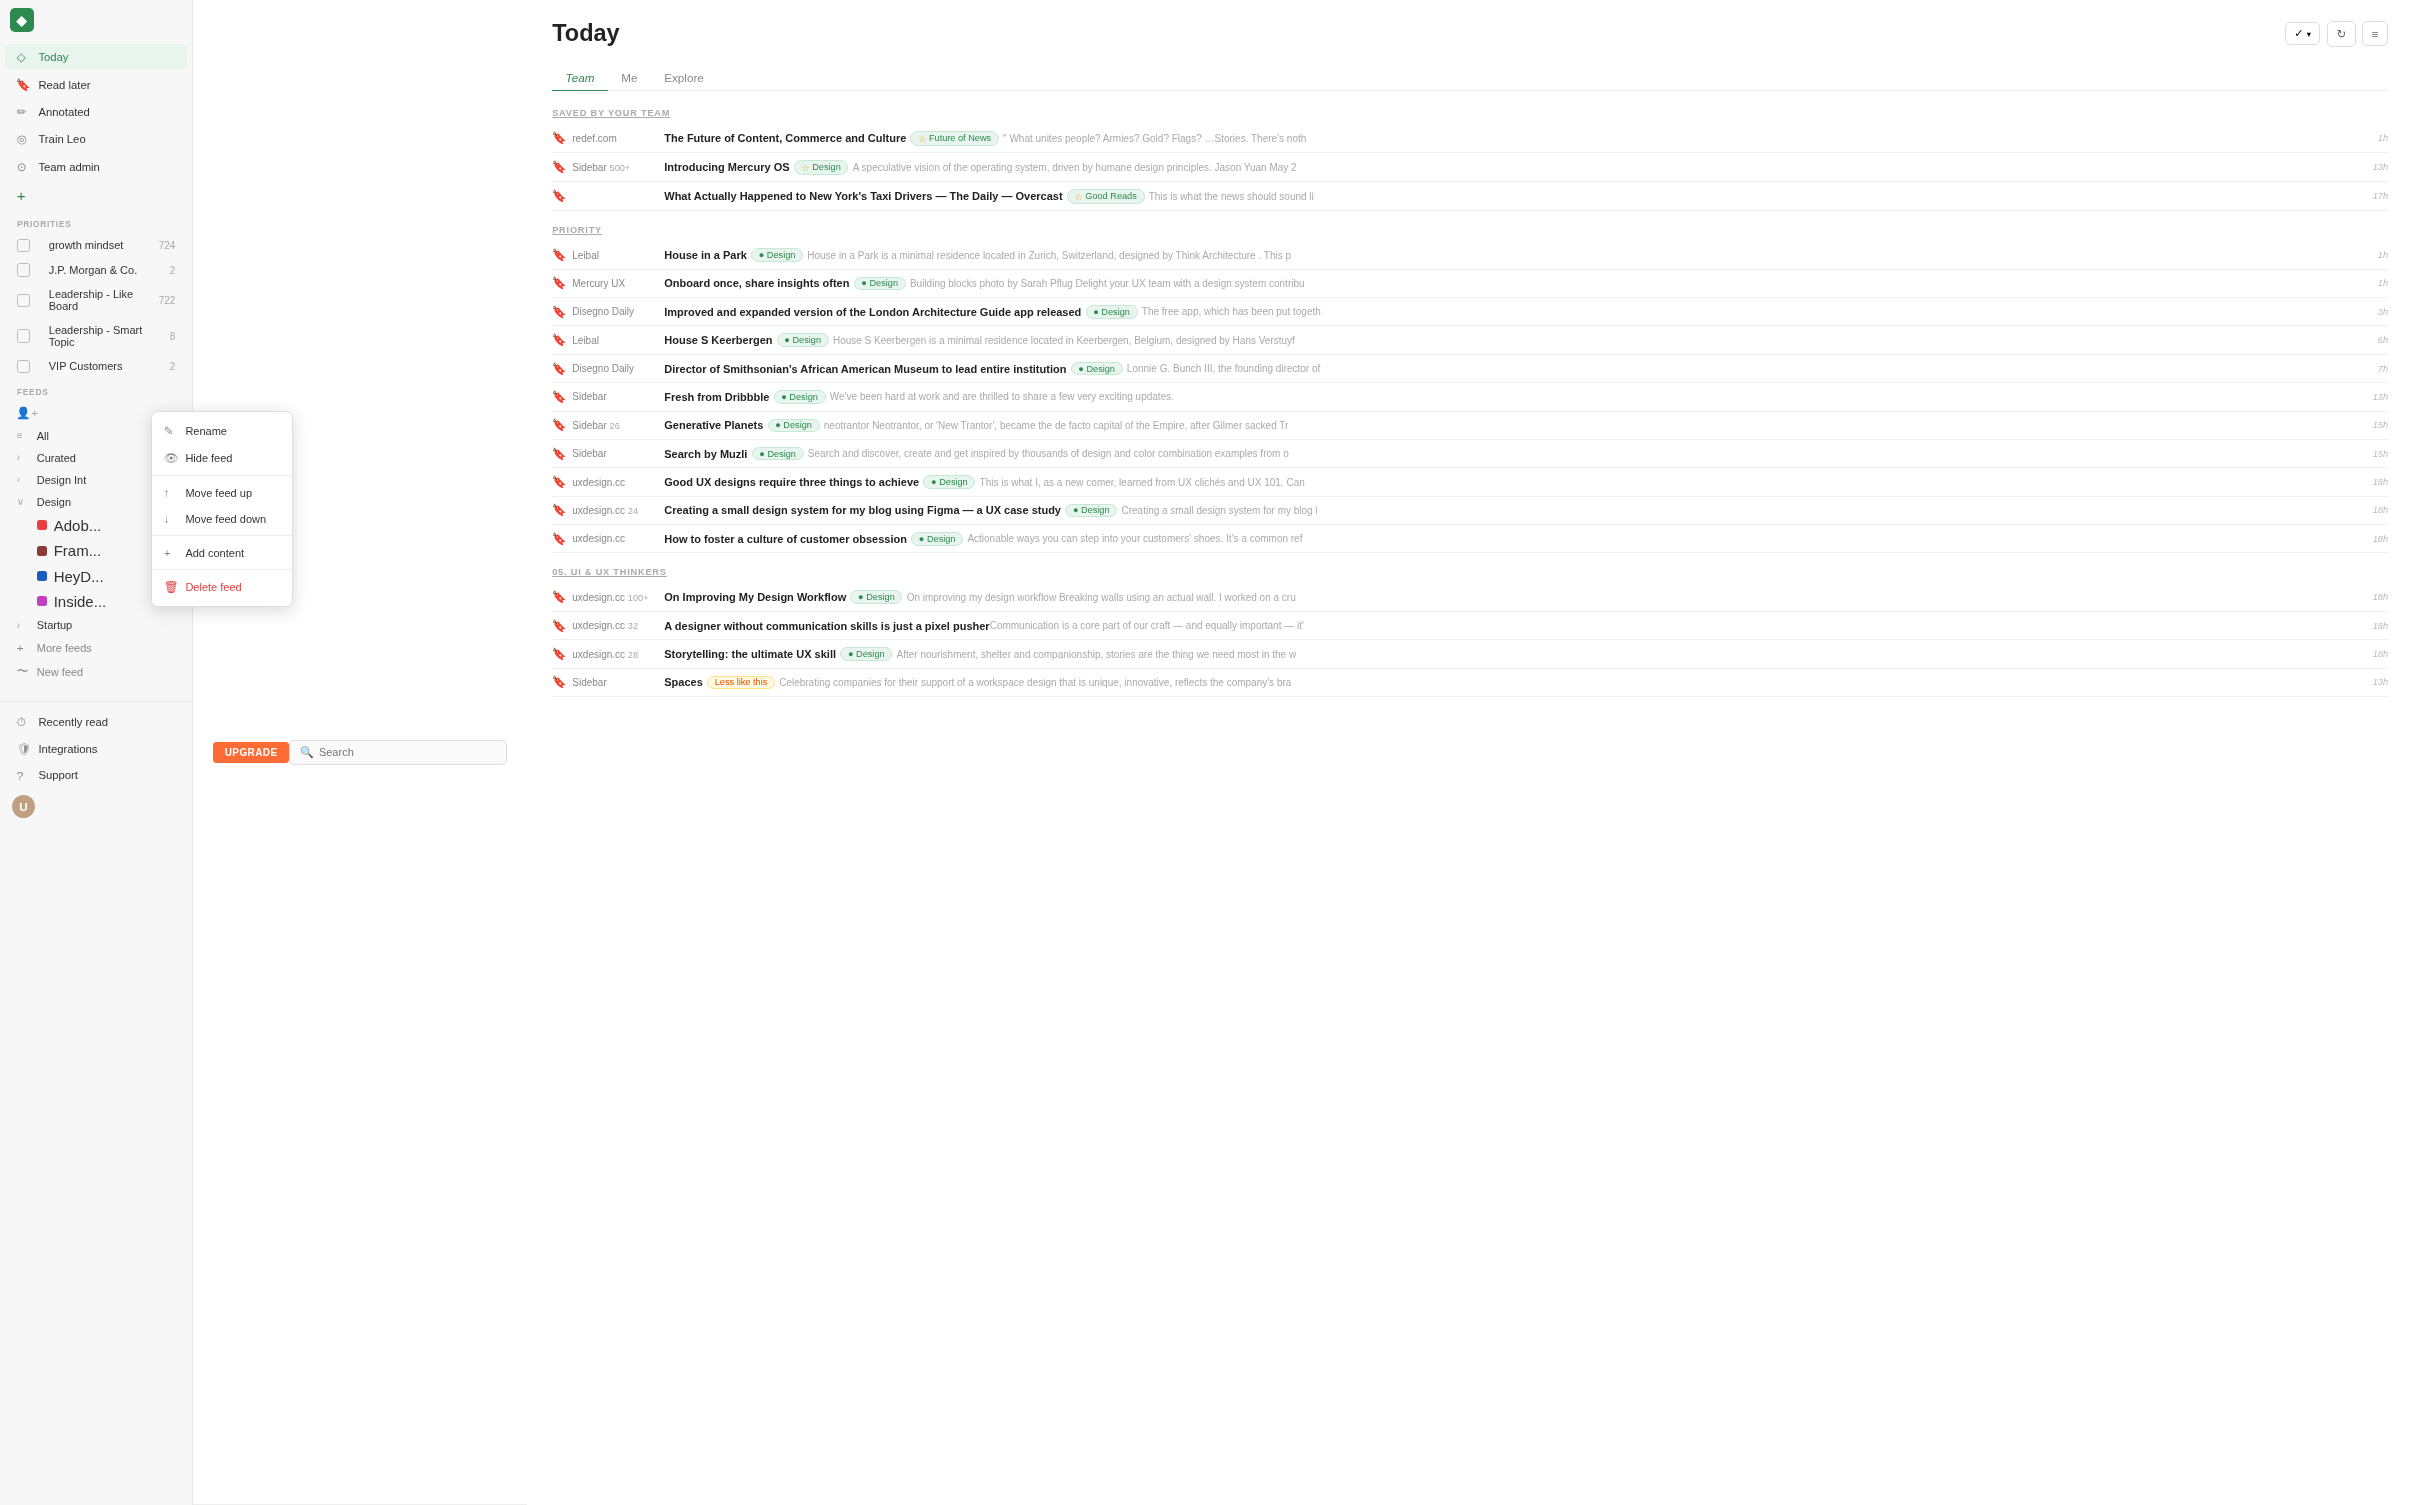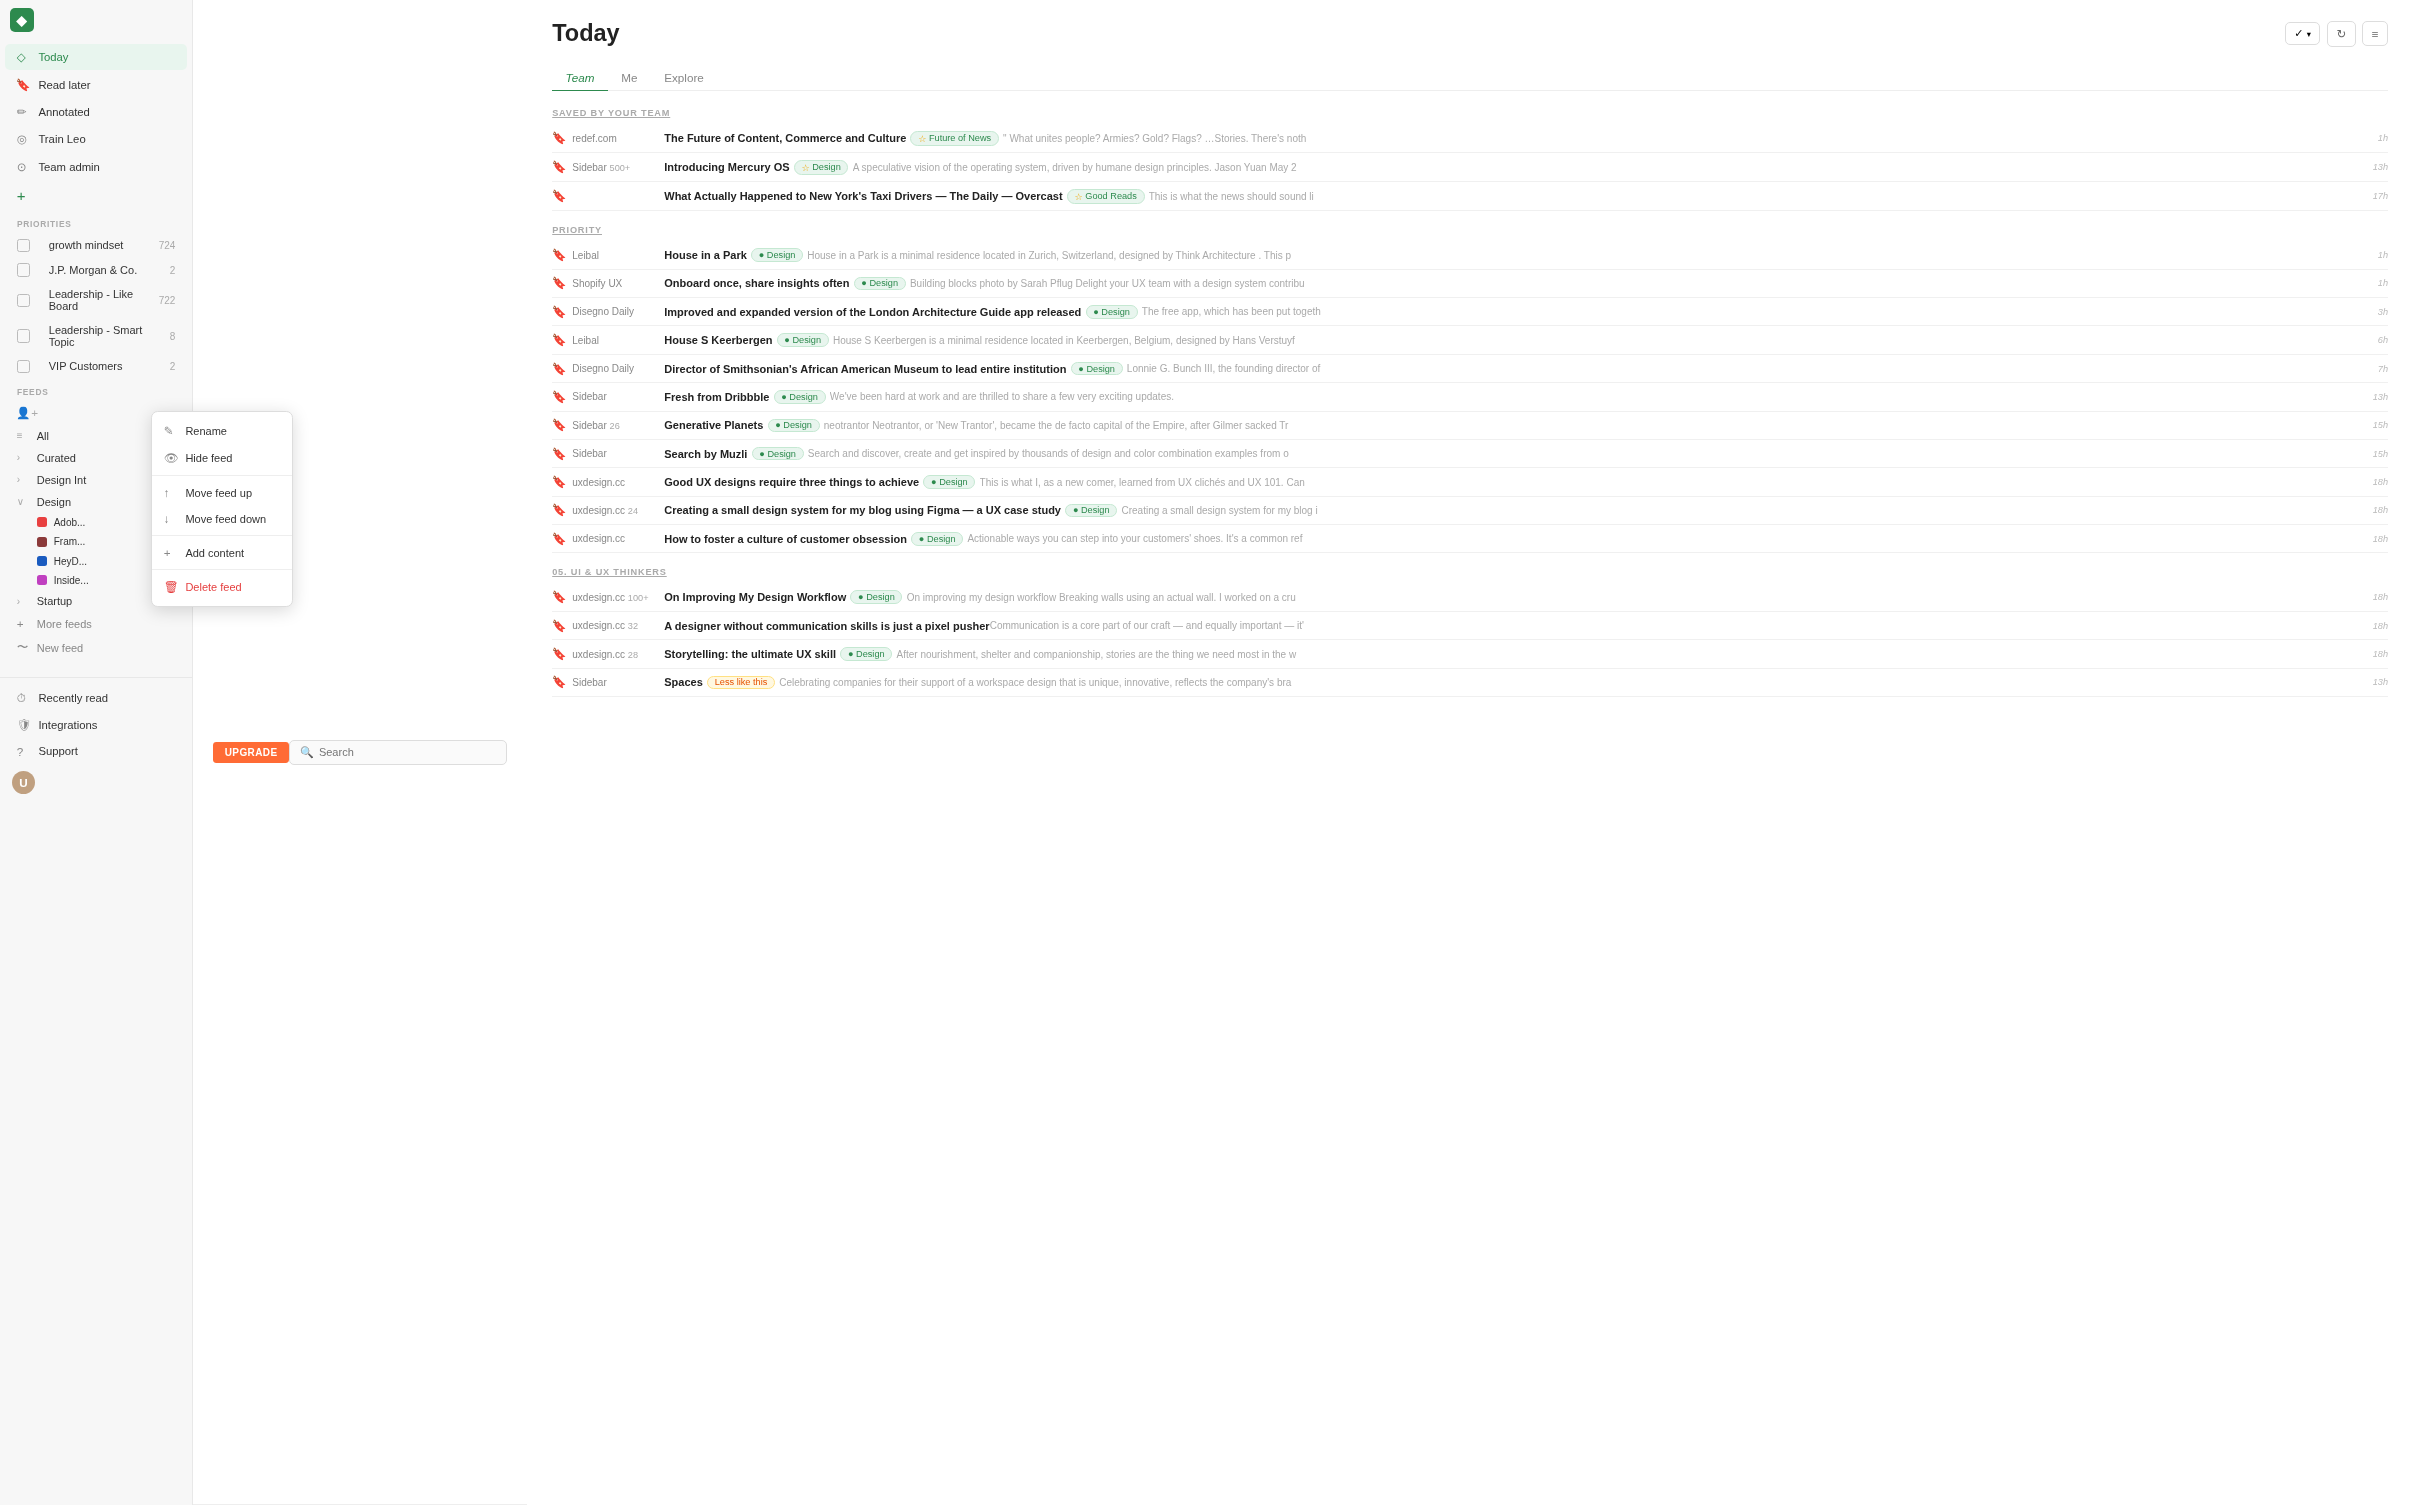--- a/index.html
+++ b/index.html
@@ -85,21 +85,21 @@
     .feed-item .feed-icon { width: 13.4px; margin-right: 6.7px; color: #aaa; font-size: 10px; flex-shrink: 0; }
     .feed-count { margin-left: auto; color: #aaa; font-size: 10px; }
 
     .feed-sub {
       padding: 3.4px 11.7px 3.4px 32px;
       display: flex;
       align-items: center;
       cursor: pointer;
       border-radius: 5px;
       margin: 0.8px 5px;
-      font-size: 10px;
+      font-size: 15px;
       color: #333;
     }
     .color-dot {
       width: 10px;
       height: 10px;
       border-radius: 2.5px;
       margin-right: 6.7px;
       flex-shrink: 0;
     }
     .bottom-nav-item {
@@ -547,21 +547,21 @@
       <div class="article-row-content">
         <span class="article-title">House in a Park</span>
         <span class="article-tag" style="background:#e8f5ee;border-color:#c5e8d2;">● Design</span>
         <span class="article-preview">House in a Park is a minimal residence located in Zurich, Switzerland, designed by Think Architecture . This p</span>
       </div>
       <span class="article-time">1h</span>
     </div>
 
     <div class="article-row">
       <span class="bookmark-icon">🔖</span>
-      <span class="source-name">Shopify UX</span>
+      <span class="source-name">Mercury UX</span>
       <div class="article-row-content">
         <span class="article-title">Onboard once, share insights often</span>
         <span class="article-tag" style="background:#e8f5ee;border-color:#c5e8d2;">● Design</span>
         <span class="article-preview">Building blocks photo by Sarah Pflug Delight your UX team with a design system contribu</span>
       </div>
       <span class="article-time">1h</span>
     </div>
 
     <div class="article-row">
       <span class="bookmark-icon">🔖</span>

